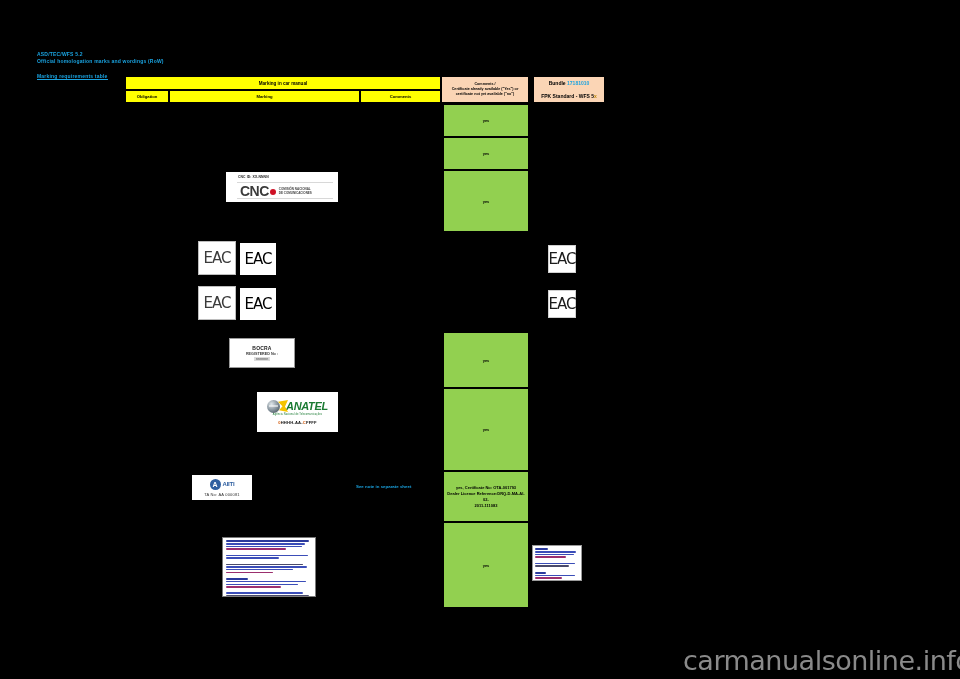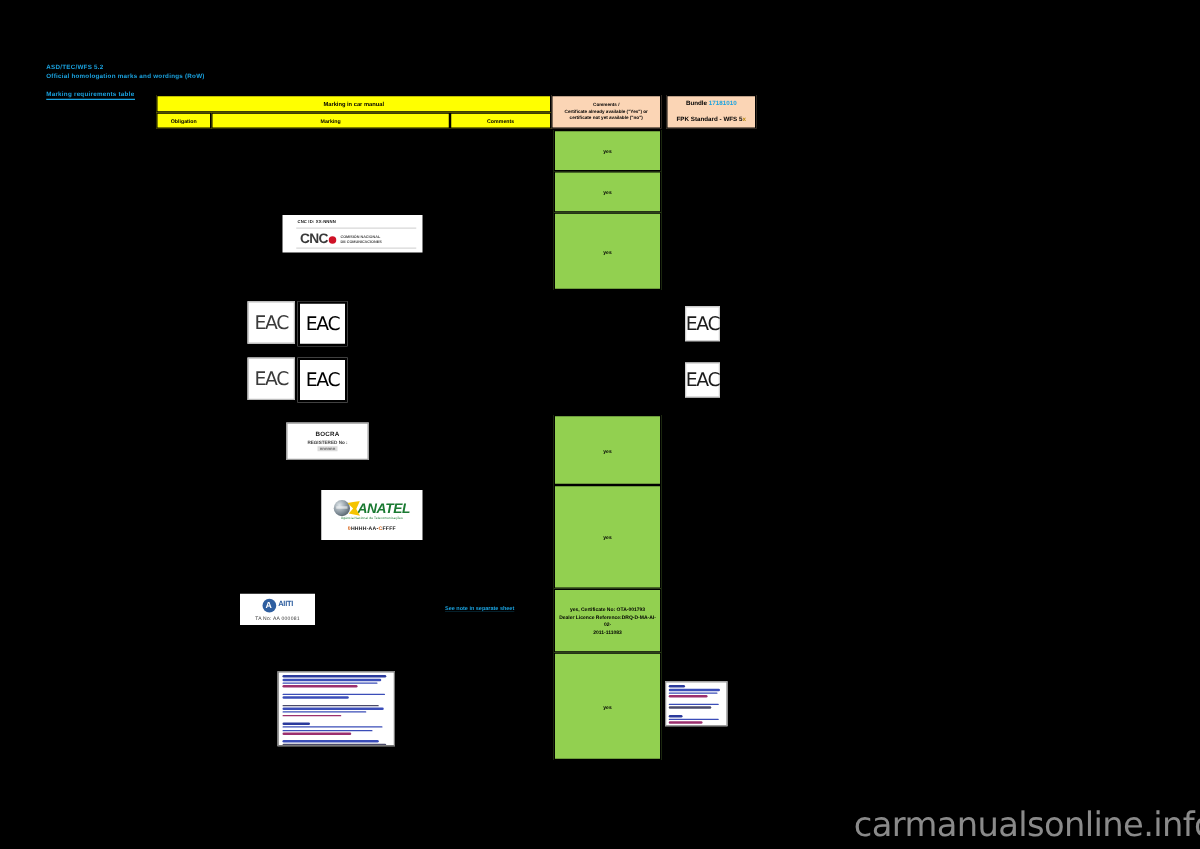--- a/index.html
+++ b/index.html
@@ -41,21 +41,21 @@
   #yes5{top:388px;height:83px;}
   #yes6{top:471px;height:51px;line-height:6px;padding:0 3px;}
   #yes6 span{display:block;}
   #yes7{top:522px;height:86px;}
 
   
   #cnc-wrap{left:226px;top:172px;width:112px;height:30px;background:#fff;}
   #cnc-id{position:absolute;left:12px;top:3px;font-size:3.4px;font-weight:bold;color:#222;letter-spacing:.1px;}
   #cnc-logo{position:absolute;left:11px;top:10px;width:96px;height:15px;background:#fff;
             border-top:1px solid #d8d8d8;border-bottom:1px solid #d8d8d8;display:flex;align-items:center;}
-  #cnc-logo .cnc-letters{font-size:11px;font-weight:bold;color:#3a3a3a;letter-spacing:-.5px;margin-left:3px;font-family:"Liberation Sans",sans-serif;}
+  #cnc-logo .cnc-letters{font-size:14px;font-weight:bold;color:#3a3a3a;letter-spacing:-.5px;margin-left:3px;font-family:"Liberation Sans",sans-serif;}
   #cnc-logo .cnc-dot{width:6px;height:6px;border-radius:50%;background:#cf1126;margin-left:1px;margin-top:2px;}
   #cnc-logo .cnc-txt{margin-left:3px;font-size:3px;line-height:4px;color:#444;font-weight:bold;}
 
   
   .eac{display:flex;align-items:center;justify-content:center;background:#fff;
        font-family:"DejaVu Sans",sans-serif;font-weight:bold;}
   .eac-glyph{font-size:15px;letter-spacing:-1px;font-weight:normal;line-height:1;}
   #eac-a{left:198px;top:241px;width:36px;height:32px;border:1px solid #bdbdbd;color:#3b3b3b;}
   #eac-b{left:238px;top:241px;width:36px;height:32px;border:2px solid #000;color:#000;}
   #eac-c{left:198px;top:286px;width:36px;height:32px;border:1px solid #bdbdbd;color:#3b3b3b;}
@@ -66,21 +66,21 @@
   
   #bocra{left:229px;top:338px;width:64px;height:28px;background:#fff;border:1px solid #9a9a9a;
          display:flex;flex-direction:column;align-items:center;justify-content:center;text-align:center;}
   #bocra .b1{font-size:5px;font-weight:bold;letter-spacing:.2px;color:#1a1a1a;}
   #bocra .b2{font-size:3.7px;font-weight:bold;color:#3a3a3a;margin-top:1px;}
   #bocra .b3{font-size:3.4px;font-weight:bold;color:#6a6a6a;background:#dcdcdc;padding:0 2px;margin-top:1px;}
 
   
   #anatel{left:257px;top:392px;width:81px;height:40px;background:#fff;
           display:flex;flex-direction:column;align-items:center;justify-content:center;}
-  #anatel .row{display:flex;align-items:flex-end;}
+  #anatel .row{display:flex;align-items:center;}
   #anatel .globe{width:13px;height:13px;border-radius:50%;
                  background:radial-gradient(circle at 35% 32%,#dfe6ea 0%,#7d8a94 55%,#2f3a42 100%);
                  position:relative;}
   #anatel .globe:after{content:"";position:absolute;left:2px;top:5.5px;width:9px;height:2px;background:#fff;opacity:.55;}
   #anatel .swoosh{width:10px;height:12px;background:#f5c400;
                   clip-path:polygon(0% 15%,100% 0%,70% 55%,100% 100%,10% 85%,45% 52%);margin-left:-2px;}
   #anatel .aname{font-size:11px;font-weight:bold;font-style:italic;color:#1a7a32;letter-spacing:-.3px;margin-left:-2px;}
   #anatel .asub{font-size:2.6px;color:#1a7a32;margin-top:0px;letter-spacing:.1px;}
   #anatel .acode{font-size:4.1px;font-weight:bold;color:#111;margin-top:4px;letter-spacing:.2px;}
   #anatel .acode .o{color:#d35400;}

